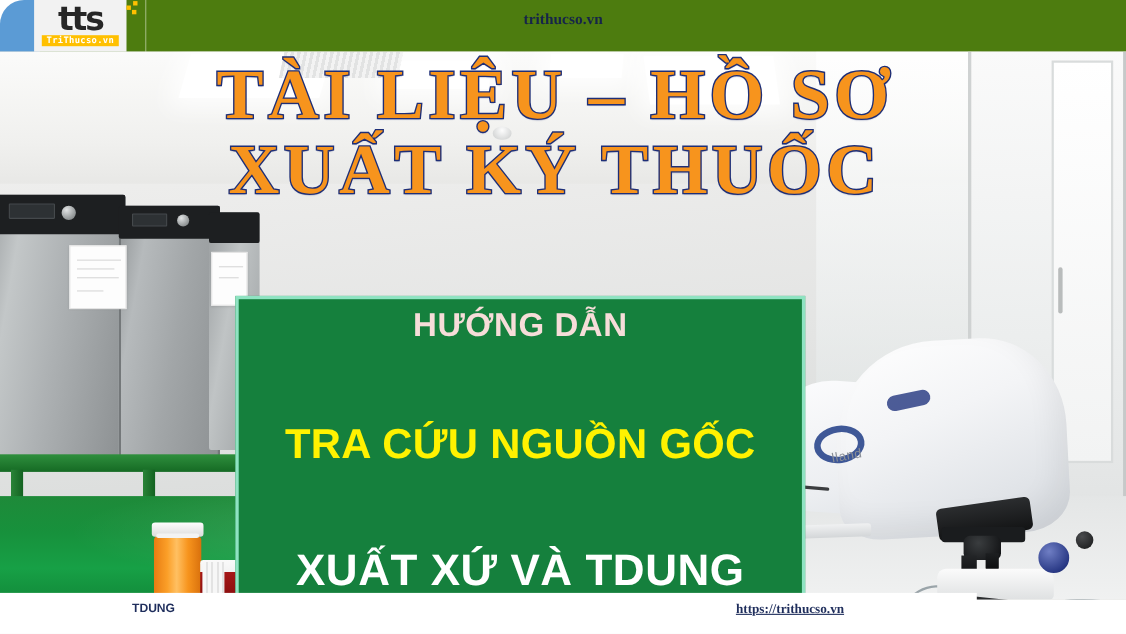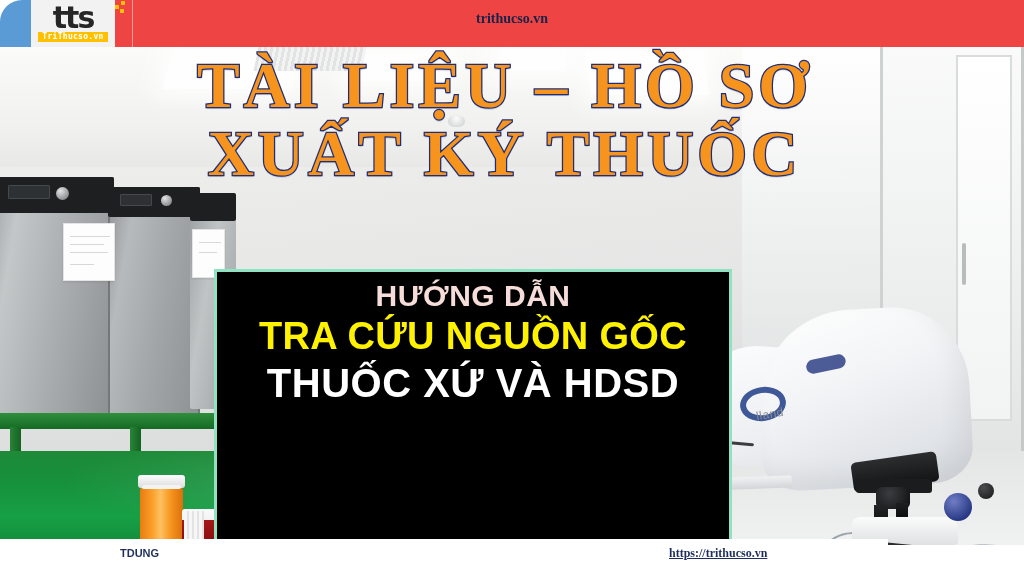--- a/index.html
+++ b/index.html
@@ -7,21 +7,21 @@
     width: 1024px; height: 576px;
     background: #ffffff;
     font-family: "Liberation Sans", sans-serif;
     overflow: hidden;
   }
   .slide { position: relative; width: 1024px; height: 576px; background: #fff; }
 
   
   .header {
     position: absolute; left: 0; top: 0; width: 1024px; height: 47px;
-    background: #ef4444;
+    background: #4d7c0f;
   }
   .header-corner {
     position: absolute; left: 0; top: 0; width: 36px; height: 47px;
     background: #ffffff;
   }
   .header-corner:after {
     content: ""; position: absolute; left: 0; top: 0; width: 36px; height: 47px;
     background: #5B9BD5; border-top-left-radius: 22px;
   }
   .logo-box {
@@ -338,22 +338,22 @@
     color: #F7941D;
     letter-spacing: 4px;
     -webkit-text-stroke: 2.5px #1F2F77;
     paint-order: stroke fill;
     text-shadow: 0 2px 1px rgba(31,47,119,.25);
   }
 
   
   .panel {
     position: absolute; left: 214px; top: 222px; width: 518px; height: 288px;
-    background: #000000; border: 3px solid #8FE3C2;
-    display: flex; flex-direction: column; align-items: center; justify-content: flex-start;
+    background: #15803d; border: 3px solid #8FE3C2;
+    display: flex; flex-direction: column; align-items: center; justify-content: space-between;
     padding: 6px 8px 10px;
   }
   .panel-l1 {
     font-family: "Liberation Sans", sans-serif; font-weight: bold;
     font-size: 30px; line-height: 36px; color: #F6DDD9; letter-spacing: .5px;
     text-align: center;
   }
   .panel-l2 {
     font-family: "Liberation Sans", sans-serif; font-weight: bold;
     font-size: 38px; line-height: 40px; color: #FFF200; letter-spacing: .3px;
@@ -481,21 +481,21 @@
     <div class="blister2"></div>
 
     <div class="title-wrap">
       <div class="title-line">TÀI LIỆU – HỒ SƠ</div>
       <div class="title-line">XUẤT KÝ THUỐC</div>
     </div>
 
     <div class="panel">
       <div class="panel-l1">HƯỚNG DẪN</div>
       <div class="panel-l2">TRA CỨU NGUỒN GỐC</div>
-      <div class="panel-l3">THUỐC XỨ VÀ HDSD</div>
+      <div class="panel-l3">XUẤT XỨ VÀ TDUNG</div>
     </div>
   </div>
 
   <div class="footer">
     <div class="footer-author">TDUNG</div>
     <a class="footer-link" href="#">https://trithucso.vn</a>
   </div>
 
 </div>
 

